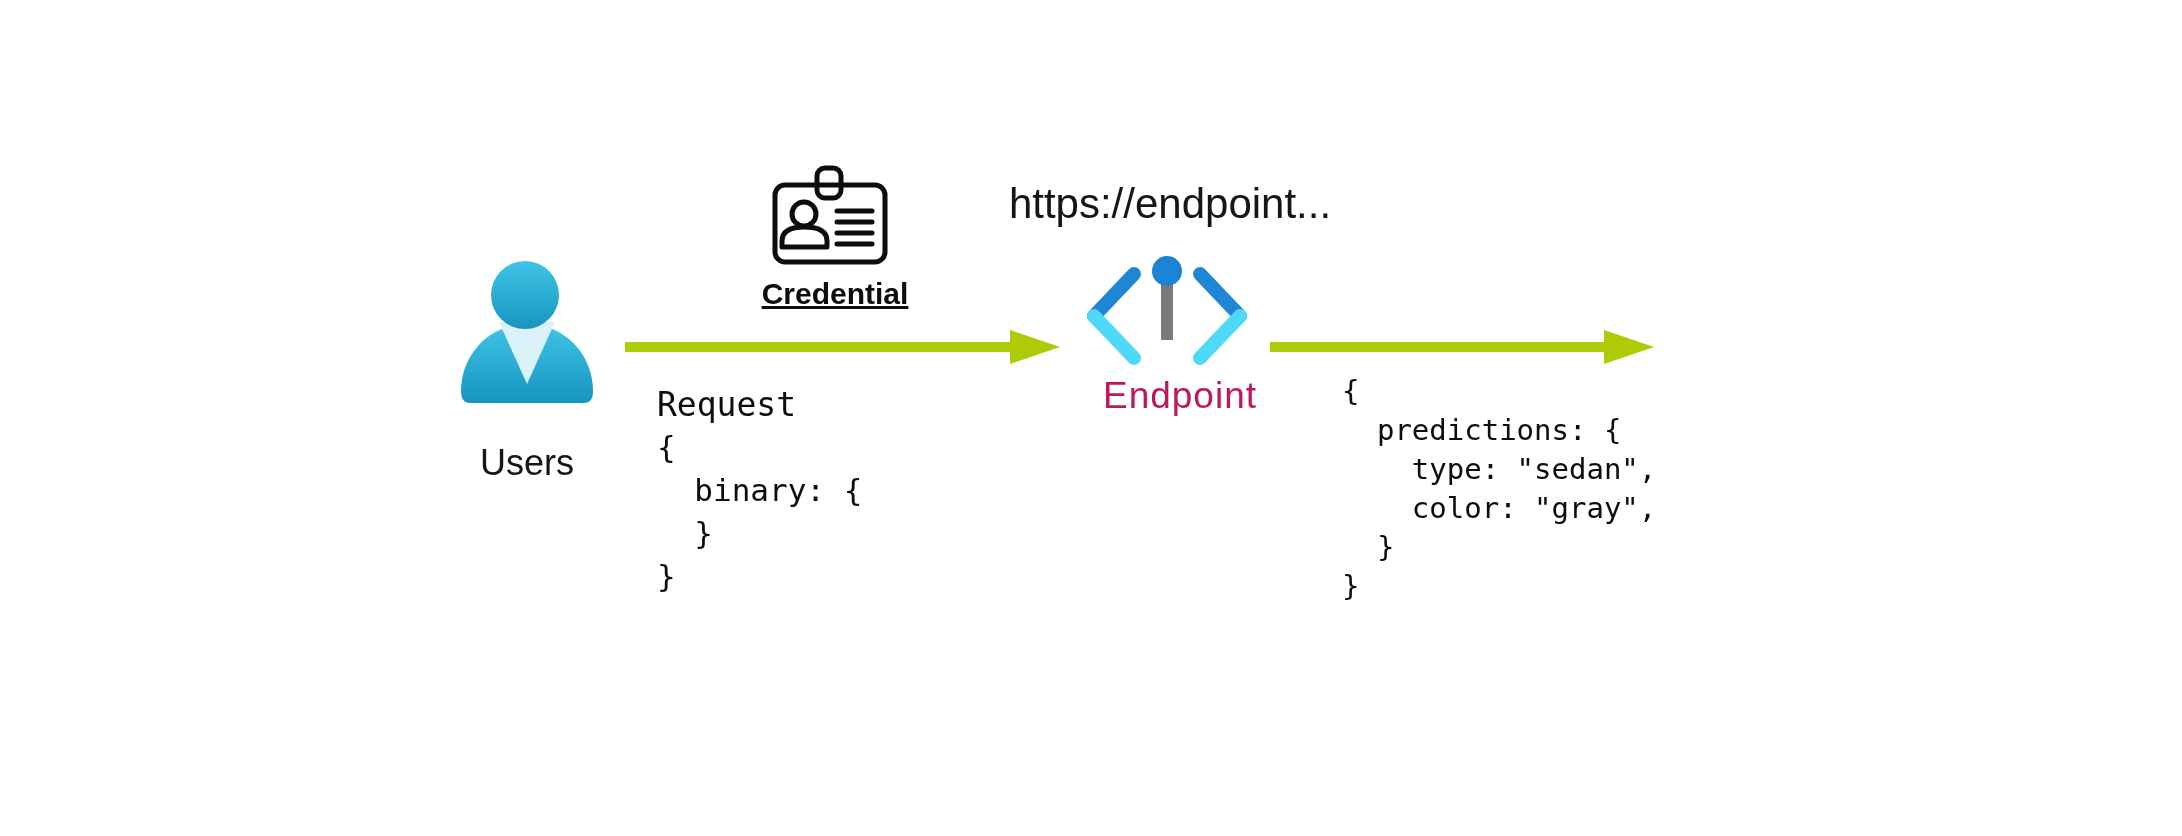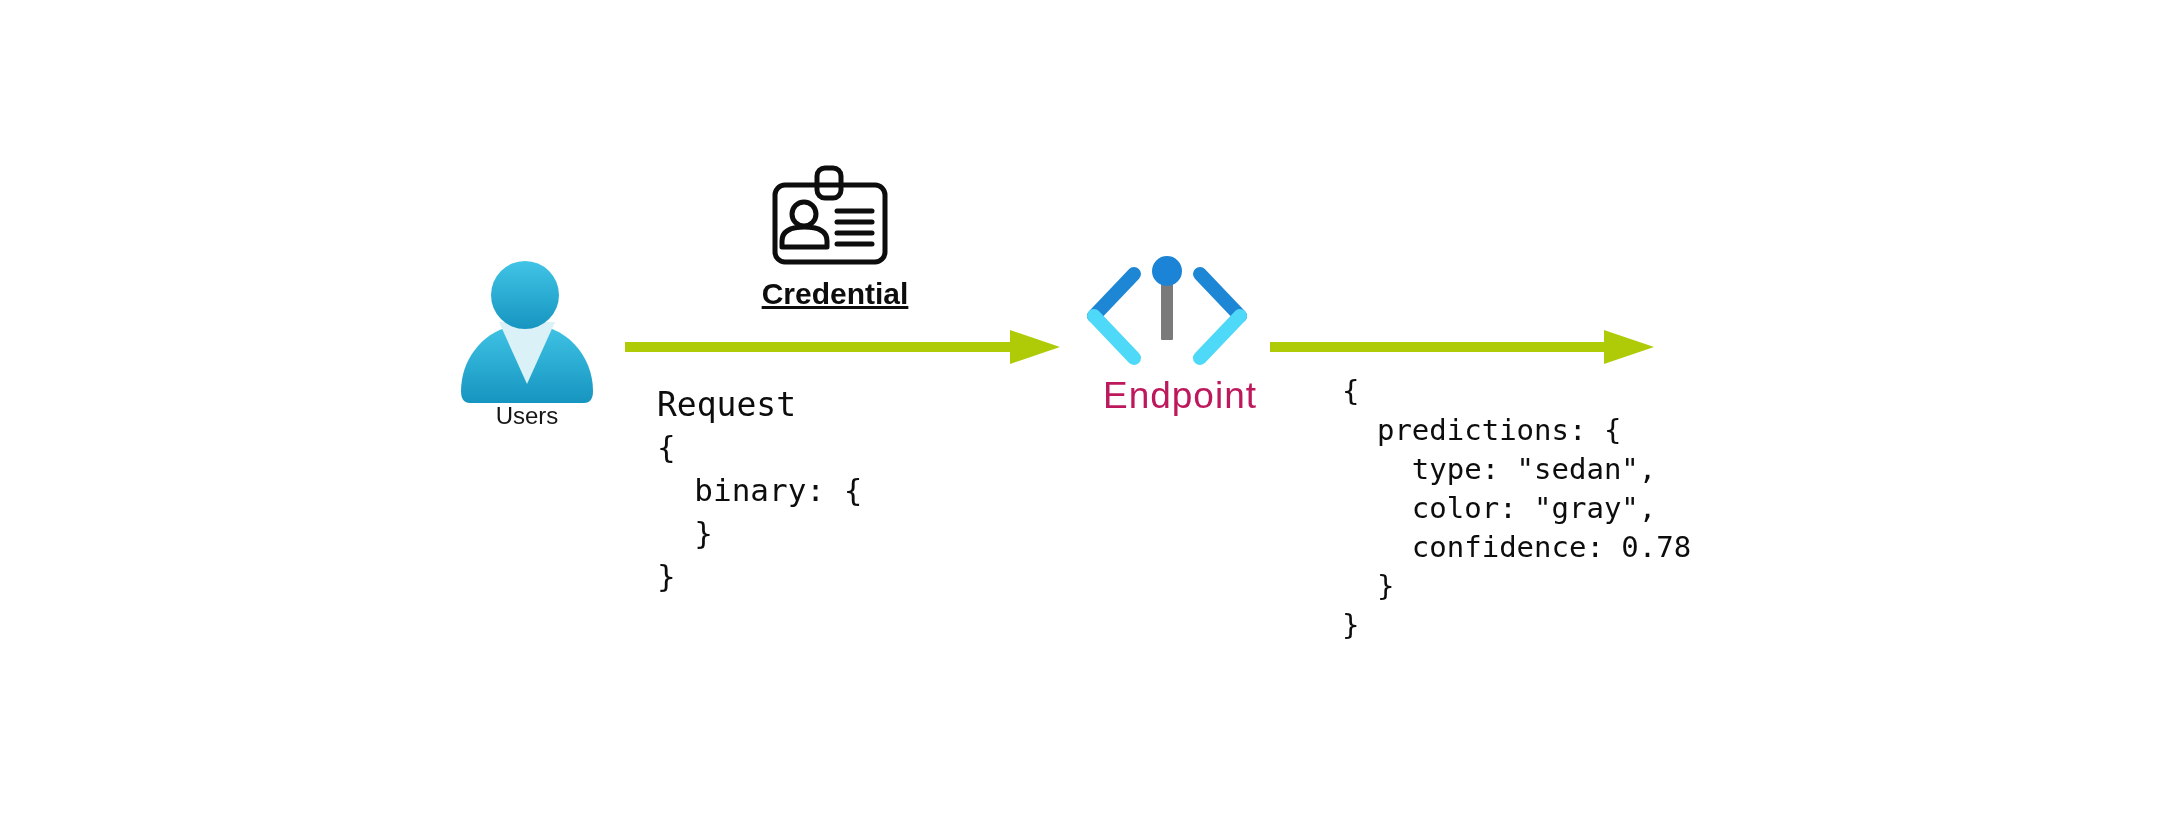--- a/index.html
+++ b/index.html
@@ -4,21 +4,21 @@
 <style>
   html,body{margin:0;padding:0;background:#fff;}
   .canvas{
     position:relative;width:2182px;height:836px;background:#ffffff;overflow:hidden;
     font-family:"Liberation Sans",sans-serif;color:#111;
   }
   .abs{position:absolute;}
   .center{text-align:center;}
 
   
-  .node-label{font-size:24px;color:#161616;}
+  .node-label{font-size:36px;color:#161616;margin-top:40px;}
   .endpoint-label{font-size:37px;color:#be185d;letter-spacing:1px;}
   .url-label{font-size:42px;color:#161616;}
   .credential-label{font-size:30px;font-weight:bold;color:#0d0d0d;}
 
   
   .code-title{font-family:"DejaVu Sans Mono",monospace;font-weight:normal;color:#0d0d0d;}
   .req .code-title{font-size:33px;line-height:43px;}
   .res .code-title{font-size:32px;line-height:39px;}
   .code-line{font-family:"DejaVu Sans Mono",monospace;color:#0d0d0d;white-space:pre;}
   .req .code-line{font-size:31px;line-height:43px;}
@@ -71,20 +71,21 @@
   <div class="abs credential-label center" style="left:735px;top:277px;width:200px;text-decoration:underline;">Credential</div>
 
   <div class="abs req" style="left:657px;top:383px;">
     <div class="code-title">Request</div>
     <div class="code-line">{</div>
     <div class="code-line">  binary: {</div>
     <div class="code-line">  }</div>
     <div class="code-line">}</div>
   </div>
 
+  <div class="abs url-label center" style="left:965px;top:180px;width:410px;">https://endpoint...</div>
 
   <svg class="abs" style="left:1082px;top:254px;" width="170" height="116" viewBox="0 0 170 116">
     <rect class="ep-bar" x="79" y="28" width="12" height="58" rx="1"></rect>
     <circle class="ep-pin" cx="85" cy="17" r="15"></circle>
     <line class="ep-dark" x1="52" y1="20" x2="12" y2="62" stroke-width="14" stroke-linecap="round"></line>
     <line class="ep-light" x1="12" y1="62" x2="52" y2="104" stroke-width="14" stroke-linecap="round"></line>
     <line class="ep-dark" x1="118" y1="20" x2="158" y2="62" stroke-width="14" stroke-linecap="round"></line>
     <line class="ep-light" x1="158" y1="62" x2="118" y2="104" stroke-width="14" stroke-linecap="round"></line>
   </svg>
   <div class="abs endpoint-label center" style="left:1072px;top:375px;width:216px;">Endpoint</div>
@@ -92,18 +93,17 @@
   <svg class="abs" style="left:1270px;top:330px;" width="384" height="34" viewBox="0 0 384 34">
     <rect class="arrow-bar" x="0" y="12" width="338" height="10"></rect>
     <polygon class="arrow-head" points="334,0 384,17 334,34"></polygon>
   </svg>
 
   <div class="abs res" style="left:1342px;top:372px;">
     <div class="code-line">{</div>
     <div class="code-line">  predictions: {</div>
     <div class="code-line">    type: "sedan",</div>
     <div class="code-line">    color: "gray",</div>
-    <div class="code-line">    confidence: 0.78</div>
     <div class="code-line">  }</div>
     <div class="code-line">}</div>
   </div>
 
 </div>
 
 </body></html>

